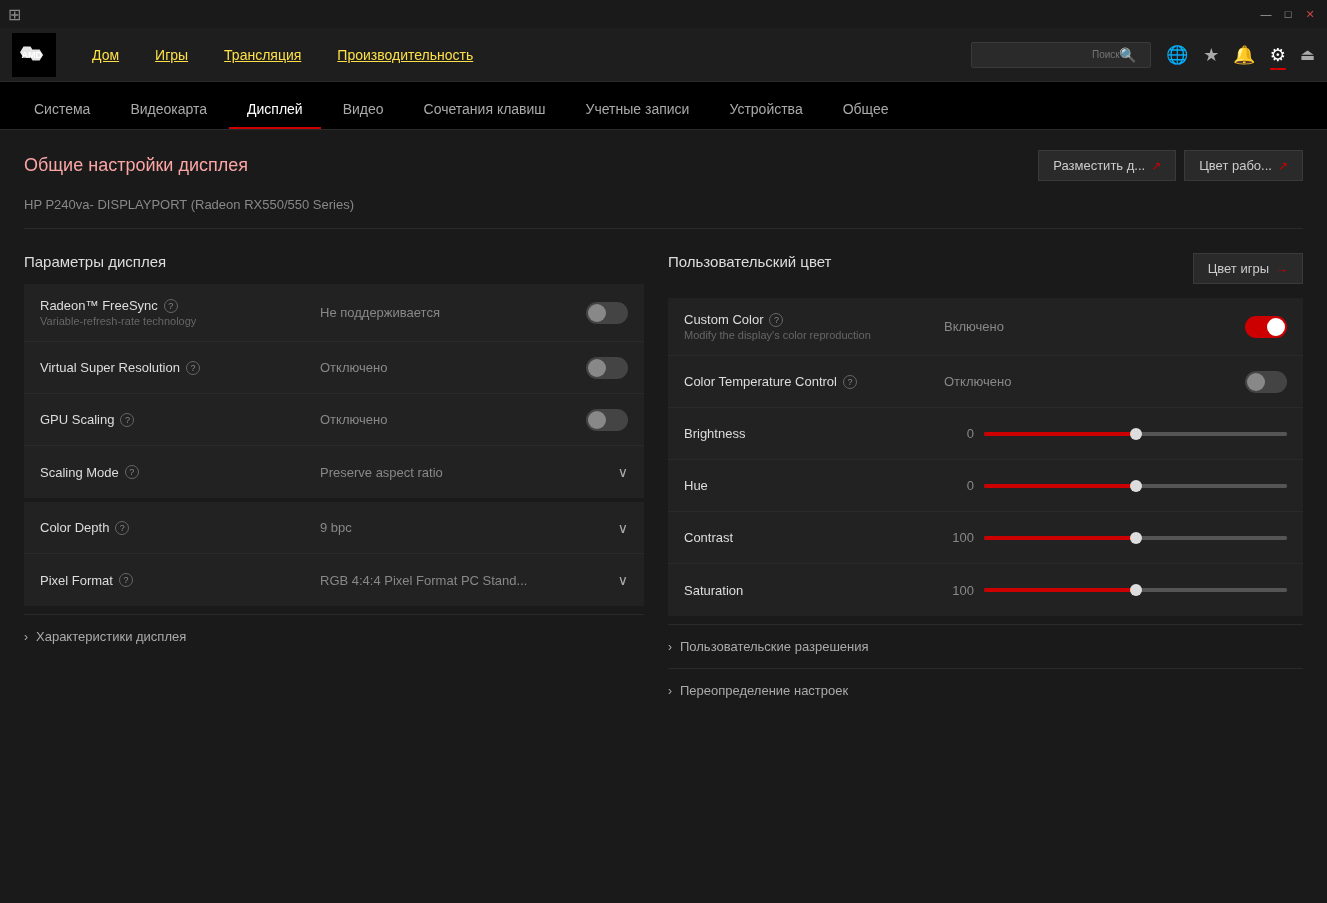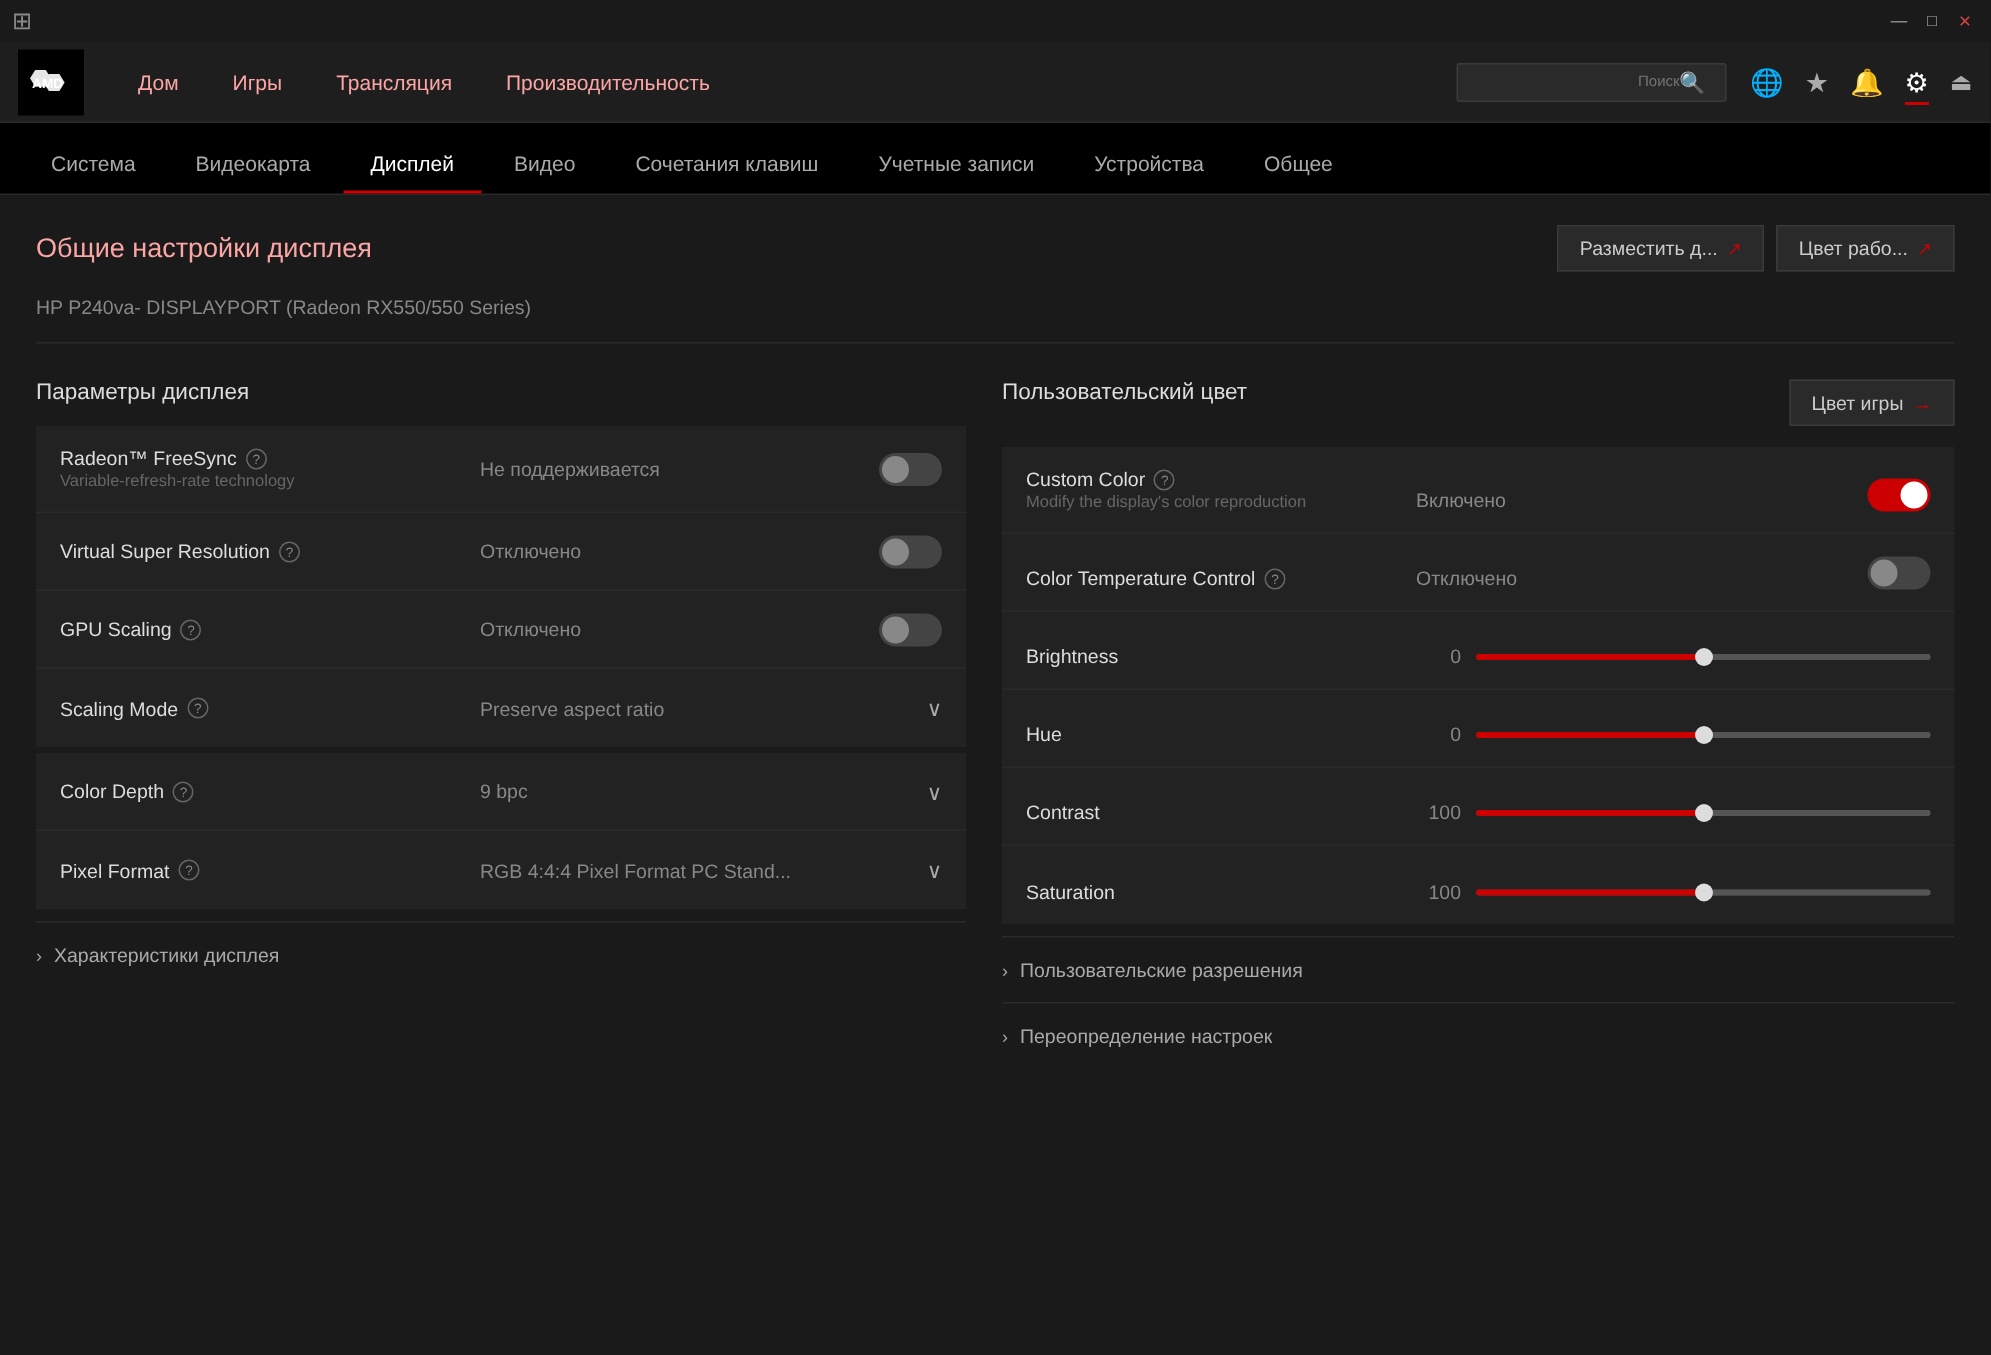--- a/index.html
+++ b/index.html
@@ -60,25 +60,26 @@
       margin-right: 20px;
       flex-shrink: 0;
     }
     .amd-logo svg { width: 28px; height: 28px; }
     .nav-items {
       display: flex;
       gap: 4px;
       flex: 1;
     }
     .nav-item {
-      color: #fca5a5;
+      color: #fde047;
       padding: 8px 16px;
       cursor: pointer;
       font-size: 14px;
       white-space: nowrap;
+      text-decoration: underline;
     }
     .search-box {
       display: flex;
       align-items: center;
       background: #2a2a2a;
       border: 1px solid #3a3a3a;
       border-radius: 2px;
       padding: 4px 8px;
       margin-right: 16px;
       width: 180px;
@@ -319,21 +320,21 @@
       gap: 6px;
     }
     .arrow-right { color: #cc0000; }
 
     
     .color-card {
       background: #222;
     }
     .color-row {
       display: flex;
-      align-items: flex-end;
+      align-items: center;
       padding: 14px 16px;
       border-bottom: 1px solid #2a2a2a;
       min-height: 52px;
     }
     .color-row:last-child { border-bottom: none; }
     .color-label-group {
       flex: 0 0 260px;
     }
 
     

